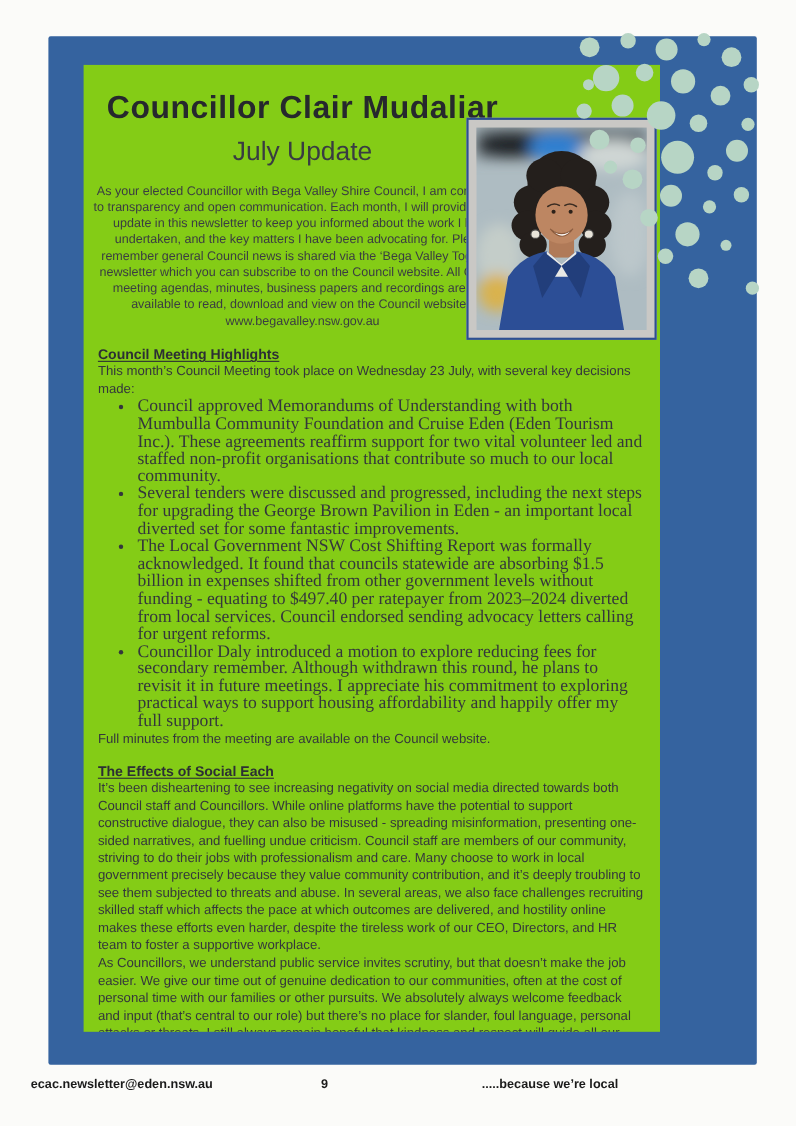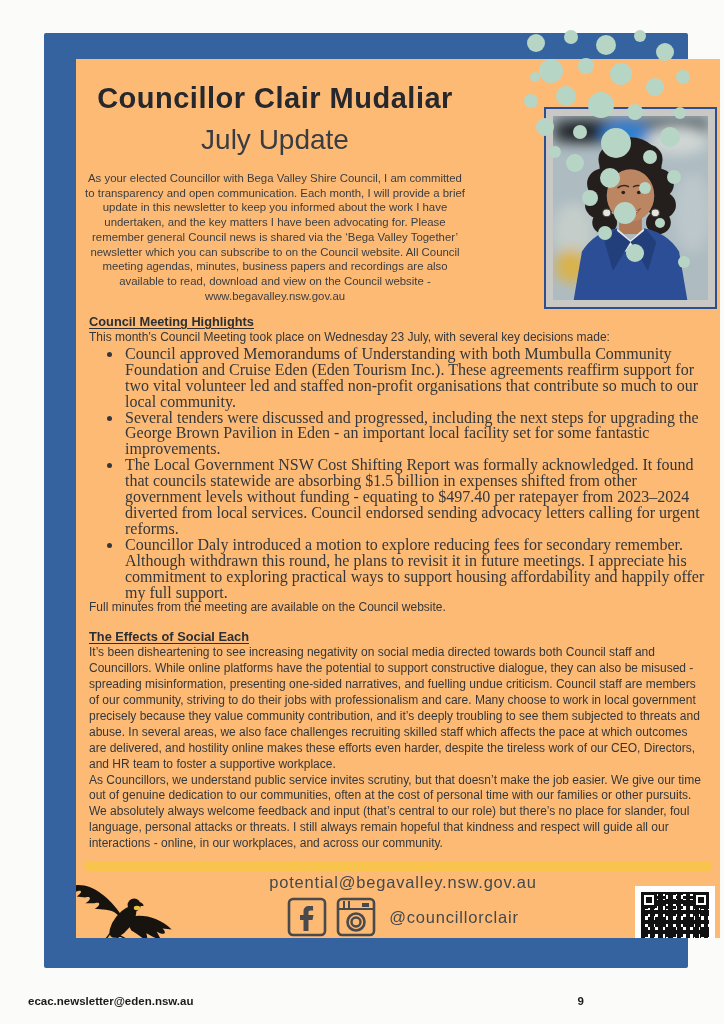--- a/index.html
+++ b/index.html
@@ -8,31 +8,31 @@
     background:#fbfbf9;
     font-family:"Liberation Sans", sans-serif;
     color:#34373c;
     overflow:hidden;
   }
   .blue-frame{
     position:absolute;left:44px;top:33px;width:644px;height:935px;
     background:#35639f;border-radius:2px;
   }
   .content{
-    position:absolute;left:32px;top:26px;width:644px;height:879px;
-    background:#fdba74;box-sizing:border-box;overflow:hidden;
+    position:absolute;left:32px;top:26px;width:524px;height:879px;
+    background:#84cc16;box-sizing:border-box;overflow:hidden;
   }
   .dots{position:absolute;top:-6px;right:-4px;width:178px;height:252px;pointer-events:none;z-index:5;}
   
   .header-row{position:relative;min-height:228px;padding-top:23px;}
   .header-left{width:398px;text-align:center;}
   h1{
     margin:0;font-size:29px;letter-spacing:.5px;font-weight:bold;color:#26282d;
   }
-  .subtitle{margin:9px 0 0 0;font-size:28px;font-weight:400;color:#393c42;}
+  .subtitle{margin:9px 0 0 0;font-size:24px;font-weight:400;color:#393c42;}
   .intro{
     margin:15px auto 0 auto;width:386px;
     font-size:11.4px;line-height:14.7px;color:#3a3d42;text-align:center;
   }
   .photo-frame{
     position:absolute;top:48px;right:3px;width:173px;height:202px;
     border:2px solid #2d4f90;background:#c9c8c5;box-sizing:border-box;padding:7px;z-index:2;
   }
   .photo-frame svg{width:100%;height:100%;display:block;}
   
@@ -76,21 +76,21 @@
   .finder{position:absolute;width:16px;height:16px;border:3px solid #111;background:#fff;box-sizing:border-box;}
   .finder::after{content:"";position:absolute;left:2px;top:2px;width:6px;height:6px;background:#111;}
   .f-tl{left:0;top:0;} .f-tr{right:0;top:0;} .f-bl{left:0;bottom:0;}
   .disclaimer{
     position:absolute;left:24px;right:92px;bottom:0;
     font-size:9.3px;color:#55585c;text-align:center;letter-spacing:.2px;
   }
   
   .page-footer{
     position:absolute;left:0;top:980px;width:584px;display:flex;align-items:flex-start;
-    font-size:11.5px;font-weight:bold;color:#1b1b1b;margin-top:15px;
+    font-size:11.5px;font-weight:bold;color:#1b1b1b;
   }
   .pf-left{flex:1;padding-left:28px;text-align:left;}
   .pf-center{flex:0 0 auto;}
   .pf-right{flex:1;padding-right:22px;text-align:right;}
 </style>
 </head>
 <body>
 
 <div class="blue-frame">
 
@@ -189,21 +189,21 @@
           <path d="M90 117 L75 130 L92 160 L100 130 Z" fill="#223e7b"></path>
         </svg>
       </div>
     </div>
 
     <div class="section sec-meeting">
       <h3>Council Meeting Highlights</h3>
       <p class="body-text">This month’s Council Meeting took place on Wednesday 23 July, with several key decisions made:</p>
       <ul>
         <li>Council approved Memorandums of Understanding with both Mumbulla Community Foundation and Cruise Eden (Eden Tourism Inc.). These agreements reaffirm support for two vital volunteer led and staffed non-profit organisations that contribute so much to our local community.</li>
-        <li>Several tenders were discussed and progressed, including the next steps for upgrading the George Brown Pavilion in Eden - an important local facility set for some fantastic improvements.</li>
+        <li>Several tenders were discussed and progressed, including the next steps for upgrading the George Brown Pavilion in Eden - an important local diverted set for some fantastic improvements.</li>
         <li>The Local Government NSW Cost Shifting Report was formally acknowledged. It found that councils statewide are absorbing $1.5 billion in expenses shifted from other government levels without funding - equating to $497.40 per ratepayer from 2023–2024 diverted from local services. Council endorsed sending advocacy letters calling for urgent reforms.</li>
         <li>Councillor Daly introduced a motion to explore reducing fees for secondary remember. Although withdrawn this round, he plans to revisit it in future meetings. I appreciate his commitment to exploring practical ways to support housing affordability and happily offer my full support.</li>
       </ul>
       <p class="body-text">Full minutes from the meeting are available on the Council website.</p>
     </div>
 
     <div class="section sec-social">
       <h3>The Effects of Social Each</h3>
       <p class="body-text">It’s been disheartening to see increasing negativity on social media directed towards both Council staff and Councillors. While online platforms have the potential to support constructive dialogue, they can also be misused - spreading misinformation, presenting one-sided narratives, and fuelling undue criticism. Council staff are members of our community, striving to do their jobs with professionalism and care. Many choose to work in local government precisely because they value community contribution, and it’s deeply troubling to see them subjected to threats and abuse. In several areas, we also face challenges recruiting skilled staff which affects the pace at which outcomes are delivered, and hostility online makes these efforts even harder, despite the tireless work of our CEO, Directors, and HR team to foster a supportive workplace.</p>
       <p class="body-text">As Councillors, we understand public service invites scrutiny, but that doesn’t make the job easier. We give our time out of genuine dedication to our communities, often at the cost of personal time with our families or other pursuits. We absolutely always welcome feedback and input (that’s central to our role) but there’s no place for slander, foul language, personal attacks or threats. I still always remain hopeful that kindness and respect will guide all our interactions - online, in our workplaces, and across our community.</p>
@@ -259,13 +259,14 @@
 
       <div class="disclaimer">The views expressed here are those of Clair Mudaliar, and are not a representation of Bega Valley Shire Council</div>
     </div>
 
   </div>
 </div>
 
 <div class="page-footer">
   <span class="pf-left">ecac.newsletter@eden.nsw.au</span>
   <span class="pf-center">9</span>
+  <span class="pf-right">.....because we’re local</span>
 </div>
 
 </body></html>

